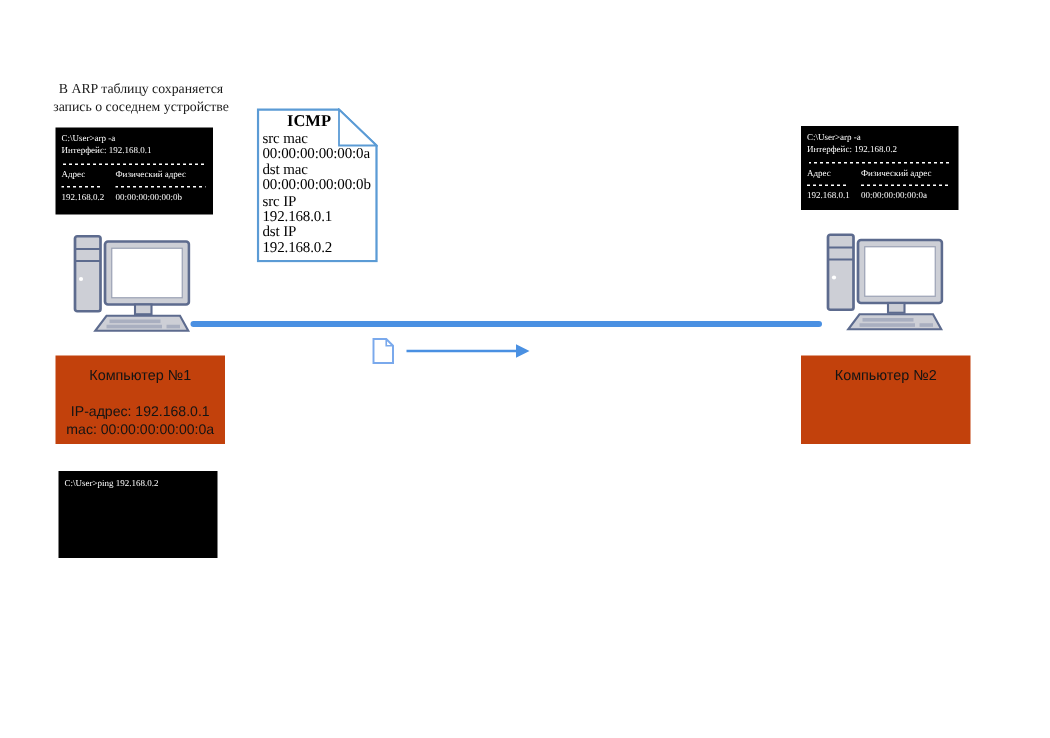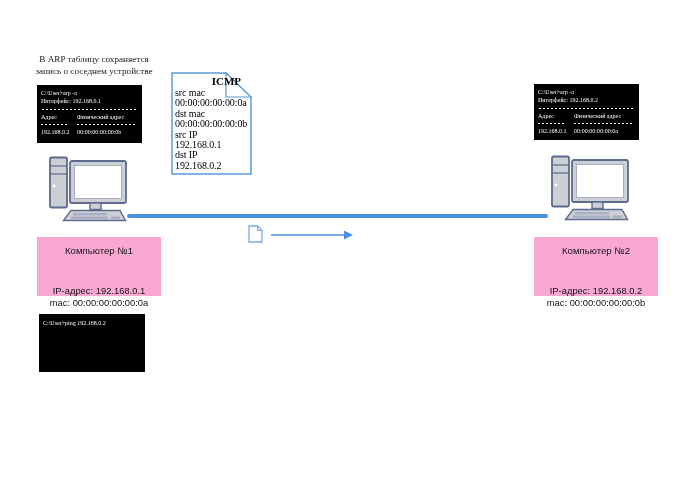--- a/index.html
+++ b/index.html
@@ -25,45 +25,45 @@
   .t-c1{width:36px;flex:none;}
   .t-c2{flex:1;}
   .dashline{height:1px;background-image:repeating-linear-gradient(90deg,#fff 0 2px,transparent 2px 4px);}
   .dash-full{margin:4px 1px 3px 1px;width:94px;}
   .dash-c1{width:27px;margin:3px 0 3px 0;}
   .dash-c2{width:60px;margin:3px 0 3px 0;}
   
   .icmp-doc{position:absolute;left:171px;top:72px;width:81px;height:103px;}
   .icmp-doc svg{position:absolute;left:0;top:0;}
   .icmp-title{
-    position:absolute;left:0;top:3px;width:70px;text-align:right;
+    position:absolute;left:0;top:3px;width:70px;text-align:center;
     font-family:"Liberation Serif",serif;font-size:11px;font-weight:bold;color:#000;
   }
   .icmp-lines{
     position:absolute;left:4px;top:16px;width:76px;
     font-family:"Liberation Serif",serif;font-size:10px;line-height:10.4px;color:#000;
     letter-spacing:-0.1px;white-space:nowrap;
   }
   
   .pc-icon{position:absolute;}
   .pc1-icon{left:47px;top:156px;}
   .pc2-icon{left:549px;top:155px;}
   
   .link-line{position:absolute;left:127px;top:214px;width:421px;height:4px;background:#4a90e2;border-radius:2px;}
   .packet-icon{position:absolute;left:248px;top:225px;}
   .arrow{position:absolute;left:270px;top:227px;}
   
   .panel{
-    position:absolute;width:124px;height:59px;background:#f9a8d4;text-align:center;
+    position:absolute;width:113px;height:59px;background:#c2410c;text-align:center;
     font-size:9.5px;color:#141414;box-sizing:border-box;
   }
   .panel-pc1{left:37px;top:237px;}
   .panel-pc2{left:534px;top:237px;}
   .panel-name{margin-top:8px;font-size:9.6px;}
-  .panel-addr{margin-top:29px;line-height:11.5px;font-size:9.4px;}
+  .panel-addr{margin-top:12px;line-height:11.5px;font-size:9.4px;}
 </style>
 </head>
 <body>
 
 <div class="canvas">
 
   <div class="note">
     <div>В ARP таблицу сохраняется</div>
     <div>запись о соседнем устройстве</div>
   </div>
@@ -158,24 +158,20 @@
   <div class="panel panel-pc1">
     <div class="panel-name">Компьютер №1</div>
     <div class="panel-addr">
       <div>IP-адрес: 192.168.0.1</div>
       <div>mac: 00:00:00:00:00:0a</div>
     </div>
   </div>
 
   <div class="panel panel-pc2">
     <div class="panel-name">Компьютер №2</div>
-    <div class="panel-addr">
-      <div>IP-адрес: 192.168.0.2</div>
-      <div>mac: 00:00:00:00:00:0b</div>
-    </div>
   </div>
 
   <div class="terminal term-pc2">
     <div>C:\User&gt;arp -a</div>
     <div>Интерфейс: 192.168.0.2</div>
     <div class="dashline dash-full"></div>
     <div class="t-row">
       <span class="t-c1">Адрес</span>
       <span class="t-c2">Физический адрес</span>
     </div>

